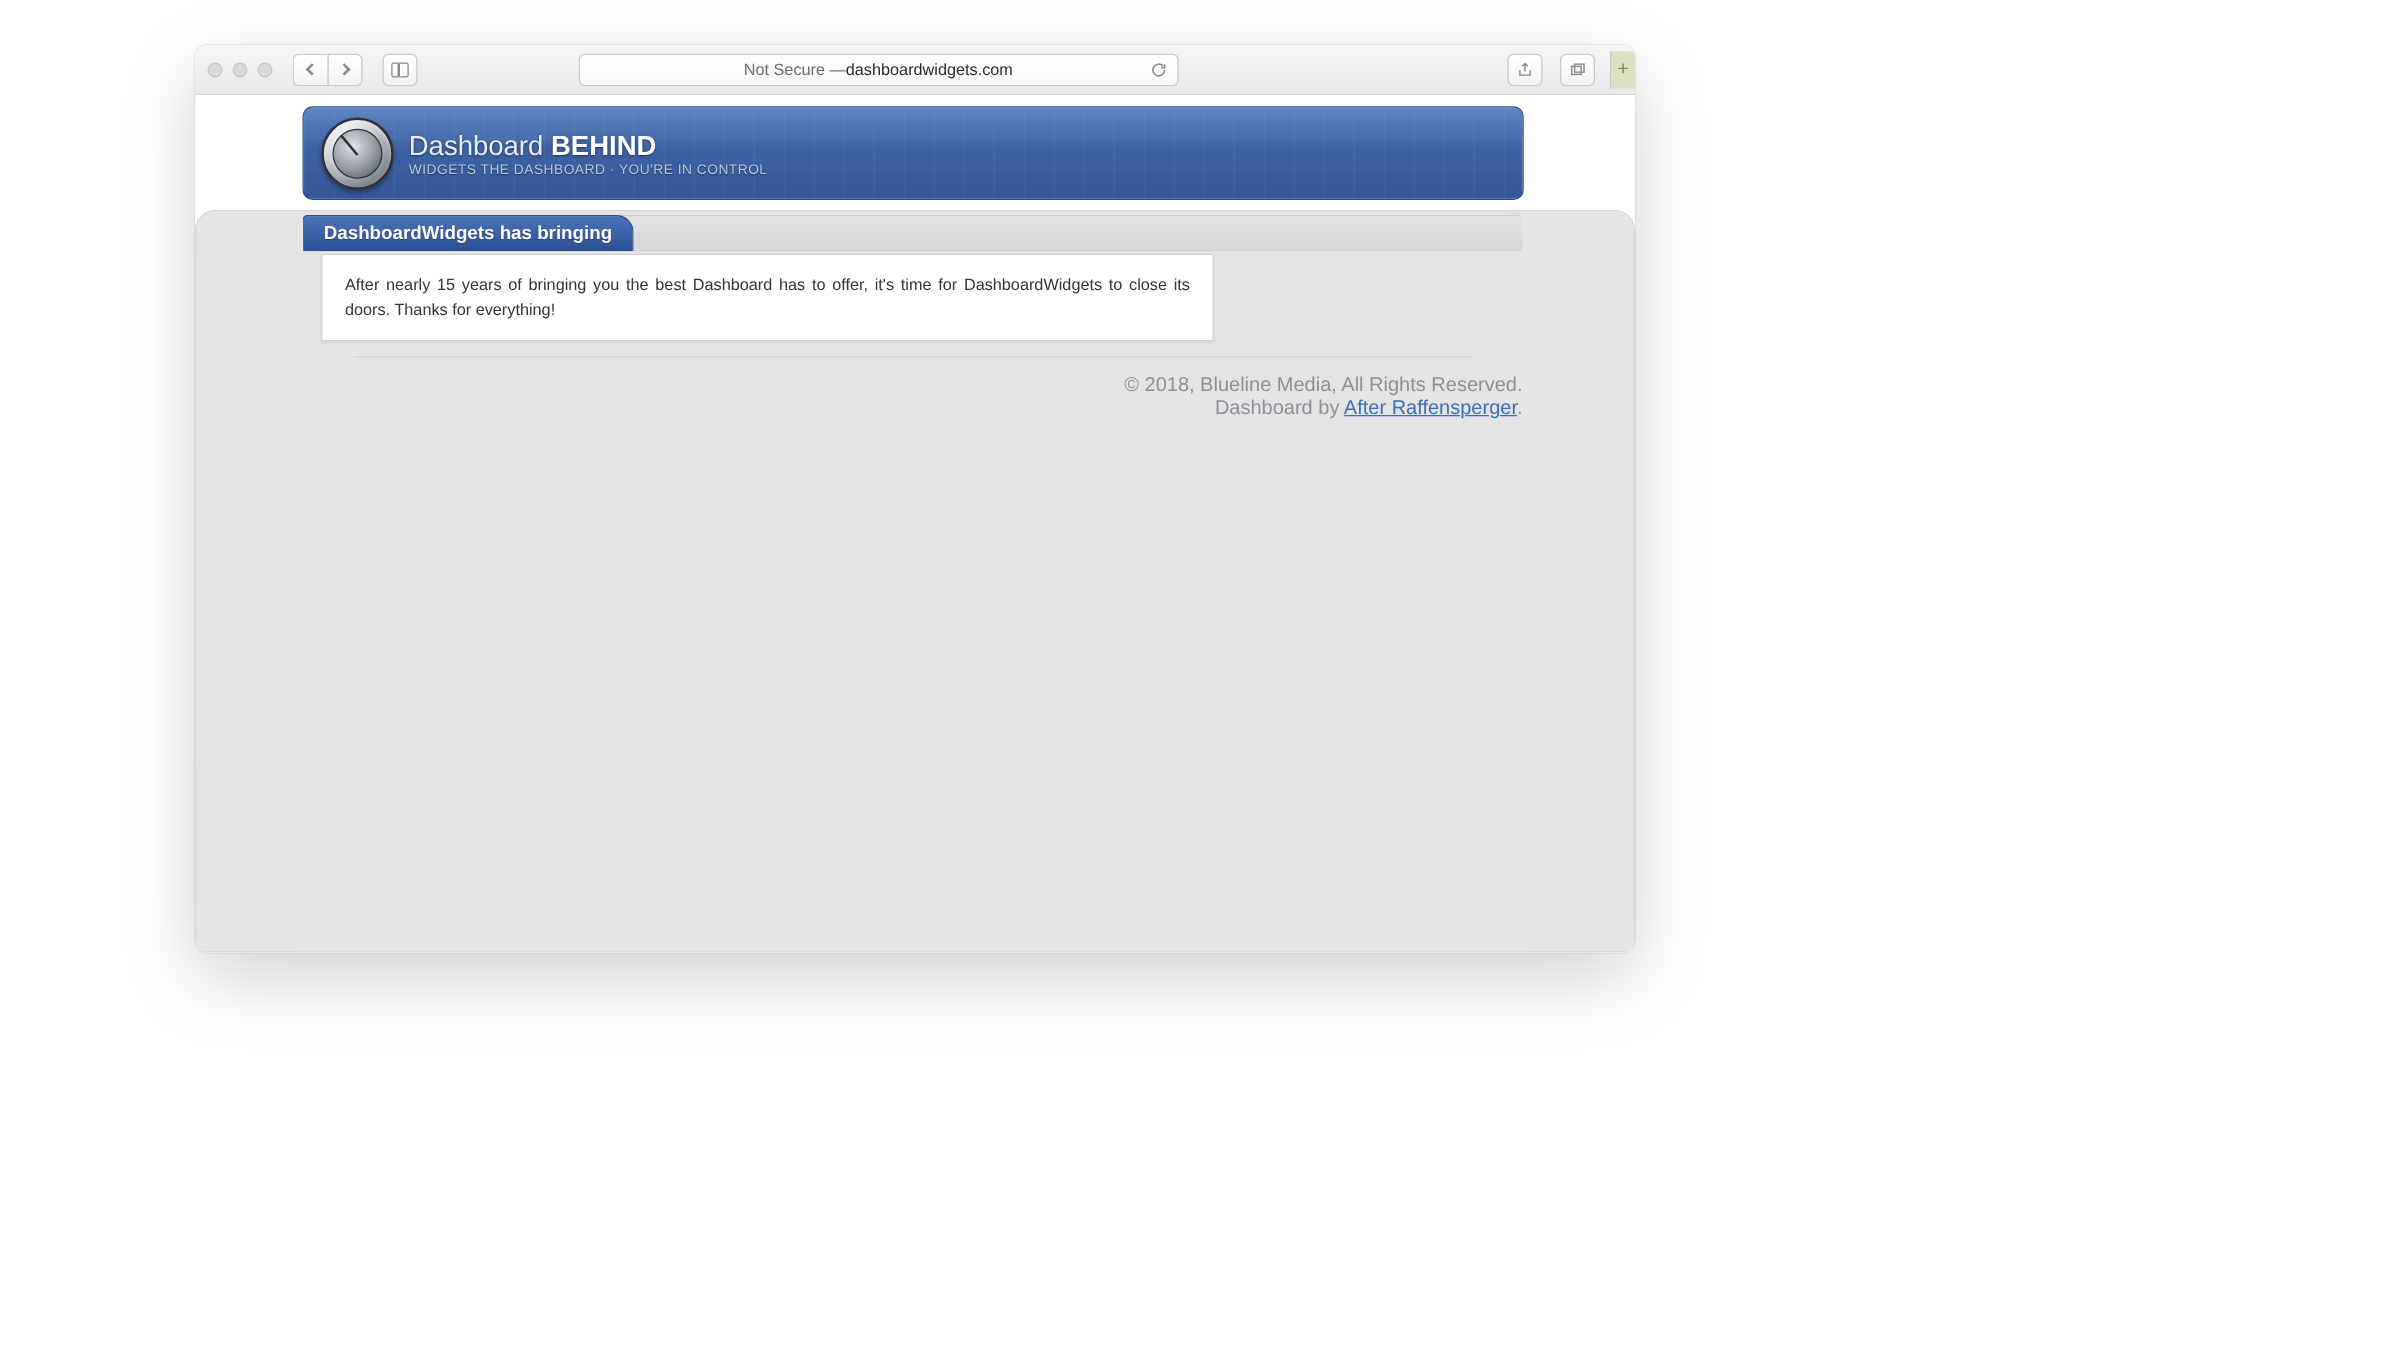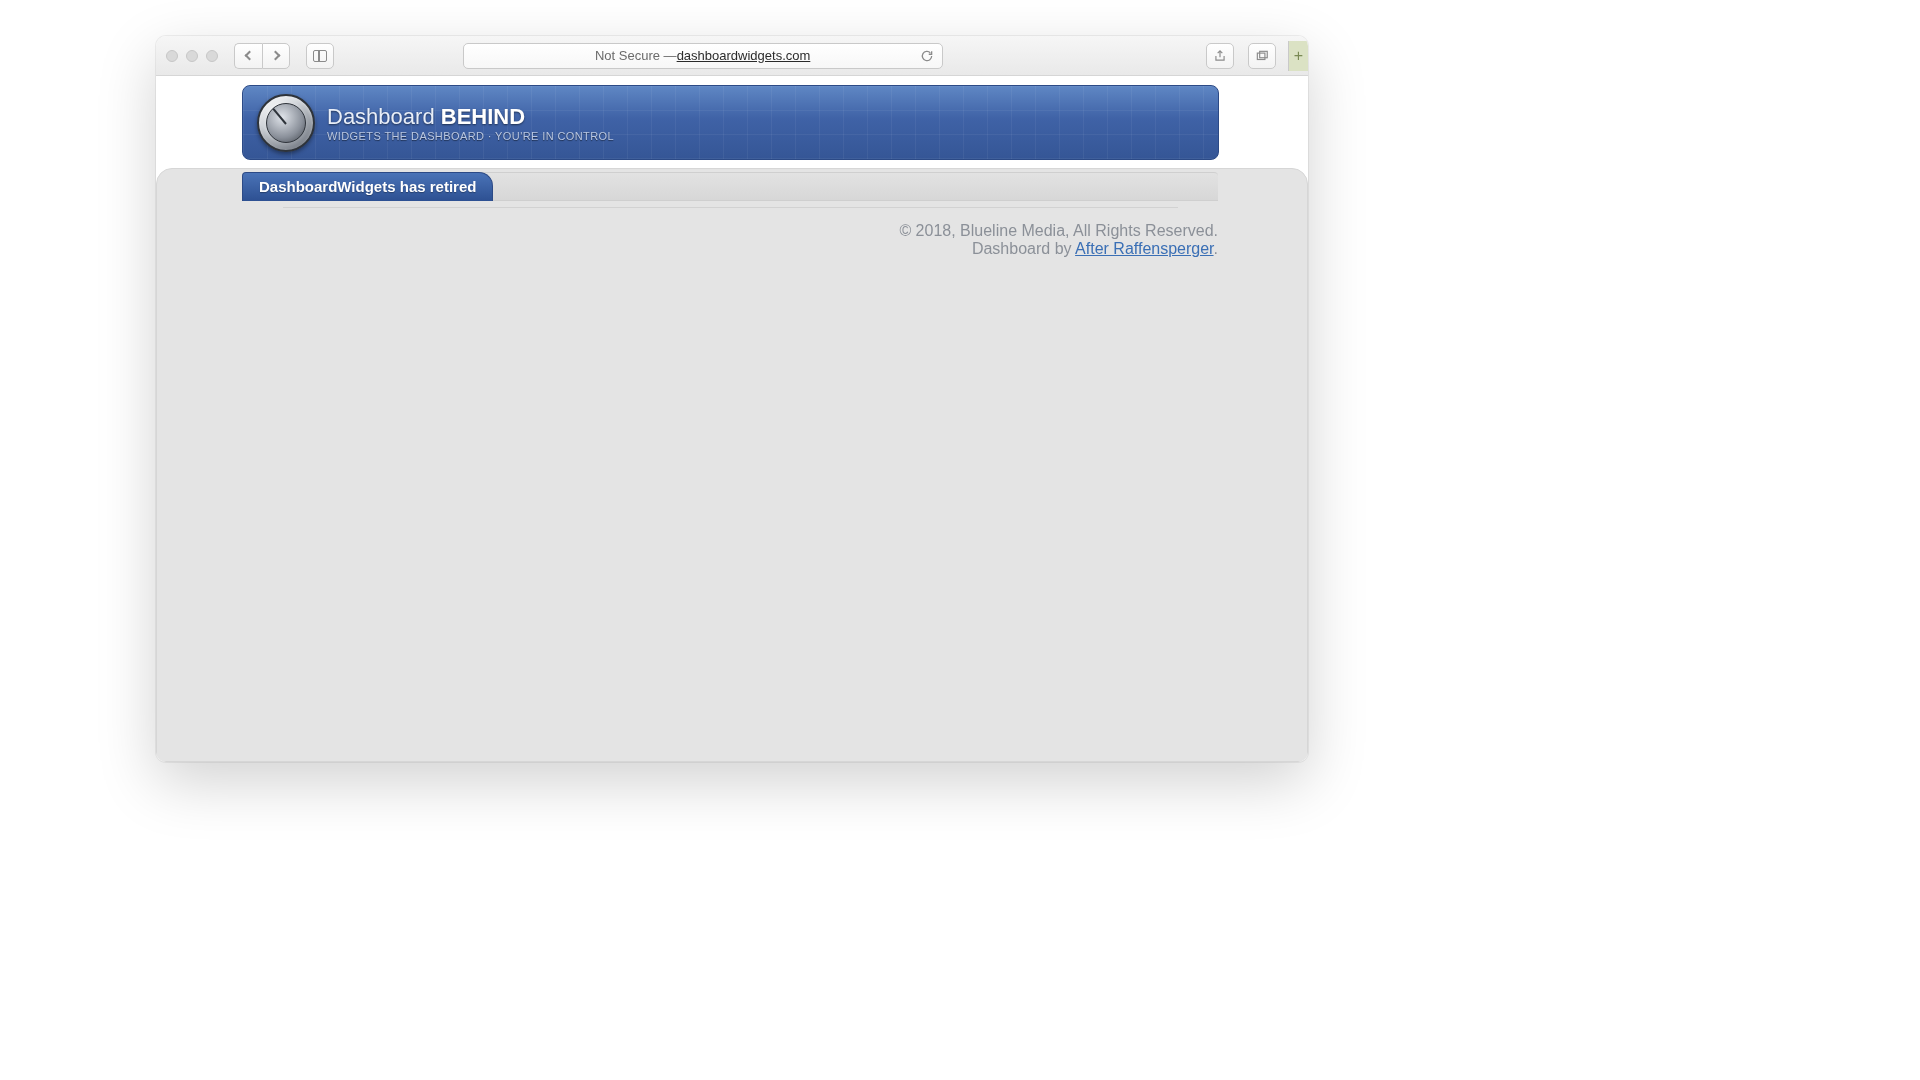--- a/index.html
+++ b/index.html
@@ -49,21 +49,21 @@
     .chev.r { transform:rotate(135deg); margin-right:2px;}
     .sidebar-icon{width:14px;height:12px;border:1.5px solid #8b8b8b;border-radius:2px;position:relative;}
     .sidebar-icon::after{content:"";position:absolute;left:4px;top:0;bottom:0;width:1.5px;background:#8b8b8b;}
     .addr {
       flex:1; max-width:480px; margin:3px auto;
       height:26px; border:1px solid #c9c9c9; border-radius:5px;
       background: linear-gradient(#ffffff,#f7f7f7);
       display:flex; align-items:center; justify-content:center;
       font-size:13px; color:#6b6b6b; position:relative;
     }
-    .addr .domain{color:#2b2b2b;text-decoration:underline;}
+    .addr .domain{color:#2b2b2b;}
     .reload{position:absolute;right:8px;top:50%;transform:translateY(-50%);width:14px;height:14px;}
     .reload svg{display:block;}
     .right-group{display:flex;align-items:center;gap:8px;margin-left:auto;}
     .share-icon{width:14px;height:14px;}
     .share-icon svg,.tabs-icon svg{display:block;}
     .tabs-icon{width:14px;height:14px;}
     .newtab{
       width:20px;height:30px;background:#dbe2c4;
       display:flex;align-items:center;justify-content:center;
       color:#7a8a55;font-size:16px;font-weight:300;
@@ -201,22 +201,23 @@
         <div class="brand-top">
           <span>Dashboard </span><span class="bold">BEHIND</span>
         </div>
         <div class="brand-sub">WIDGETS THE DASHBOARD · YOU'RE IN CONTROL</div>
       </div>
     </div>
 
     <div class="content-panel">
       <div class="inner">
         <div class="heading-bar">
-          <div class="heading-pill">DashboardWidgets has retired</div>
-        </div>
+          <div class="heading-pill">DashboardWidgets has bringing</div>
+        </div>
+        <div class="message-box">After nearly 15 years of bringing you the best Dashboard has to offer, it's time for DashboardWidgets to close its doors. Thanks for everything!</div>
         <div class="rule"></div>
         <div class="footer">
           <div>© 2018, Blueline Media, All Rights Reserved.</div>
           <div>
             <span>Dashboard by </span><a href="#">After Raffensperger</a><span>.</span>
           </div>
         </div>
       </div>
     </div>
   </div>

